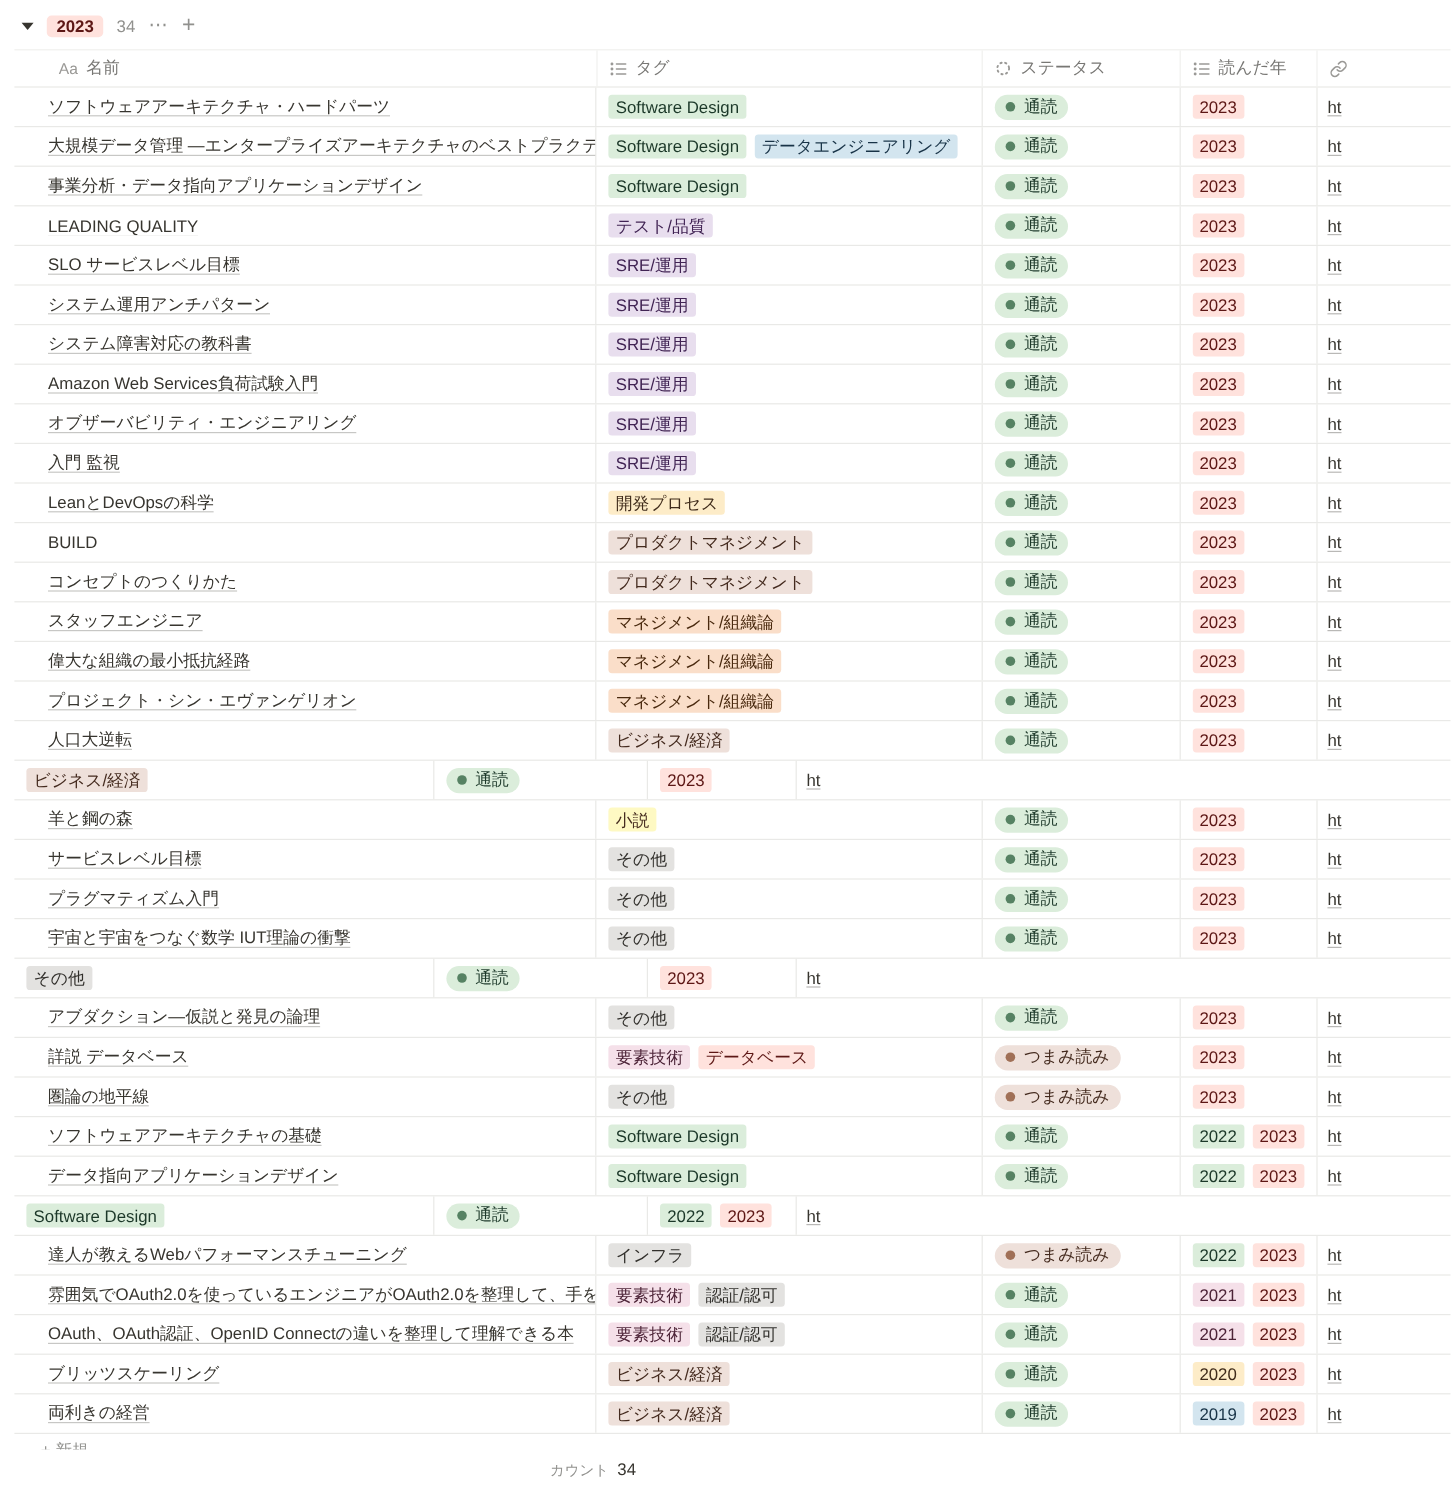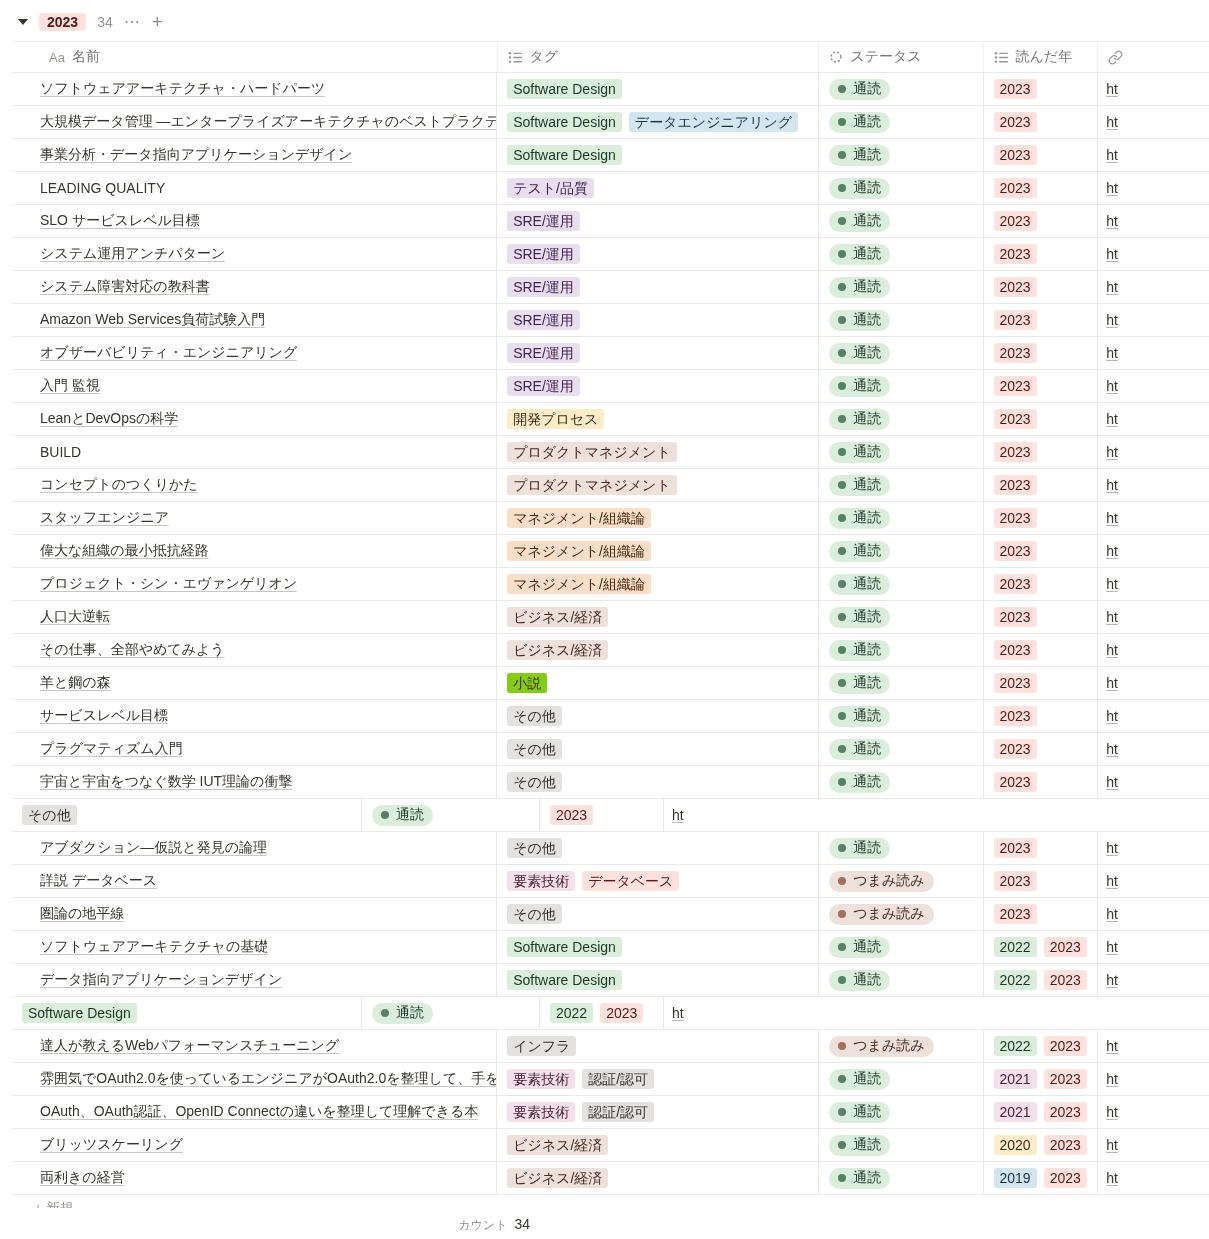--- a/index.html
+++ b/index.html
@@ -465,23 +465,20 @@
         </div>
       <div class="cell c-year">
           <span class="pill" style="background: rgb(255, 226, 221); color: rgb(93, 23, 21);">2023</span>
         </div>
       <div class="cell c-url">
         <span class="url-text">ht</span>
       </div>
     </div>
 
     <div class="row">
-      <div class="cell c-name">
-        <span class="title">その仕事、全部やめてみよう</span>
-      </div>
       <div class="cell c-tags">
           <span class="pill" style="background: rgb(238, 224, 218); color: rgb(68, 42, 30);">ビジネス/経済</span>
         </div>
       <div class="cell c-status">
           <span class="status-pill" style="background: rgb(219, 237, 219); color: rgb(28, 56, 41);">
             <span class="dot" style="background: rgb(86, 130, 99);"></span>
             <span>通読</span>
           </span>
         </div>
       <div class="cell c-year">
@@ -490,21 +487,21 @@
       <div class="cell c-url">
         <span class="url-text">ht</span>
       </div>
     </div>
 
     <div class="row">
       <div class="cell c-name">
         <span class="title">羊と鋼の森</span>
       </div>
       <div class="cell c-tags">
-          <span class="pill" style="background: #84cc16; color: rgb(68, 42, 30);">小説</span>
+          <span class="pill" style="background: #fef9c3; color: rgb(68, 42, 30);">小説</span>
         </div>
       <div class="cell c-status">
           <span class="status-pill" style="background: rgb(219, 237, 219); color: rgb(28, 56, 41);">
             <span class="dot" style="background: rgb(86, 130, 99);"></span>
             <span>通読</span>
           </span>
         </div>
       <div class="cell c-year">
           <span class="pill" style="background: rgb(255, 226, 221); color: rgb(93, 23, 21);">2023</span>
         </div>

